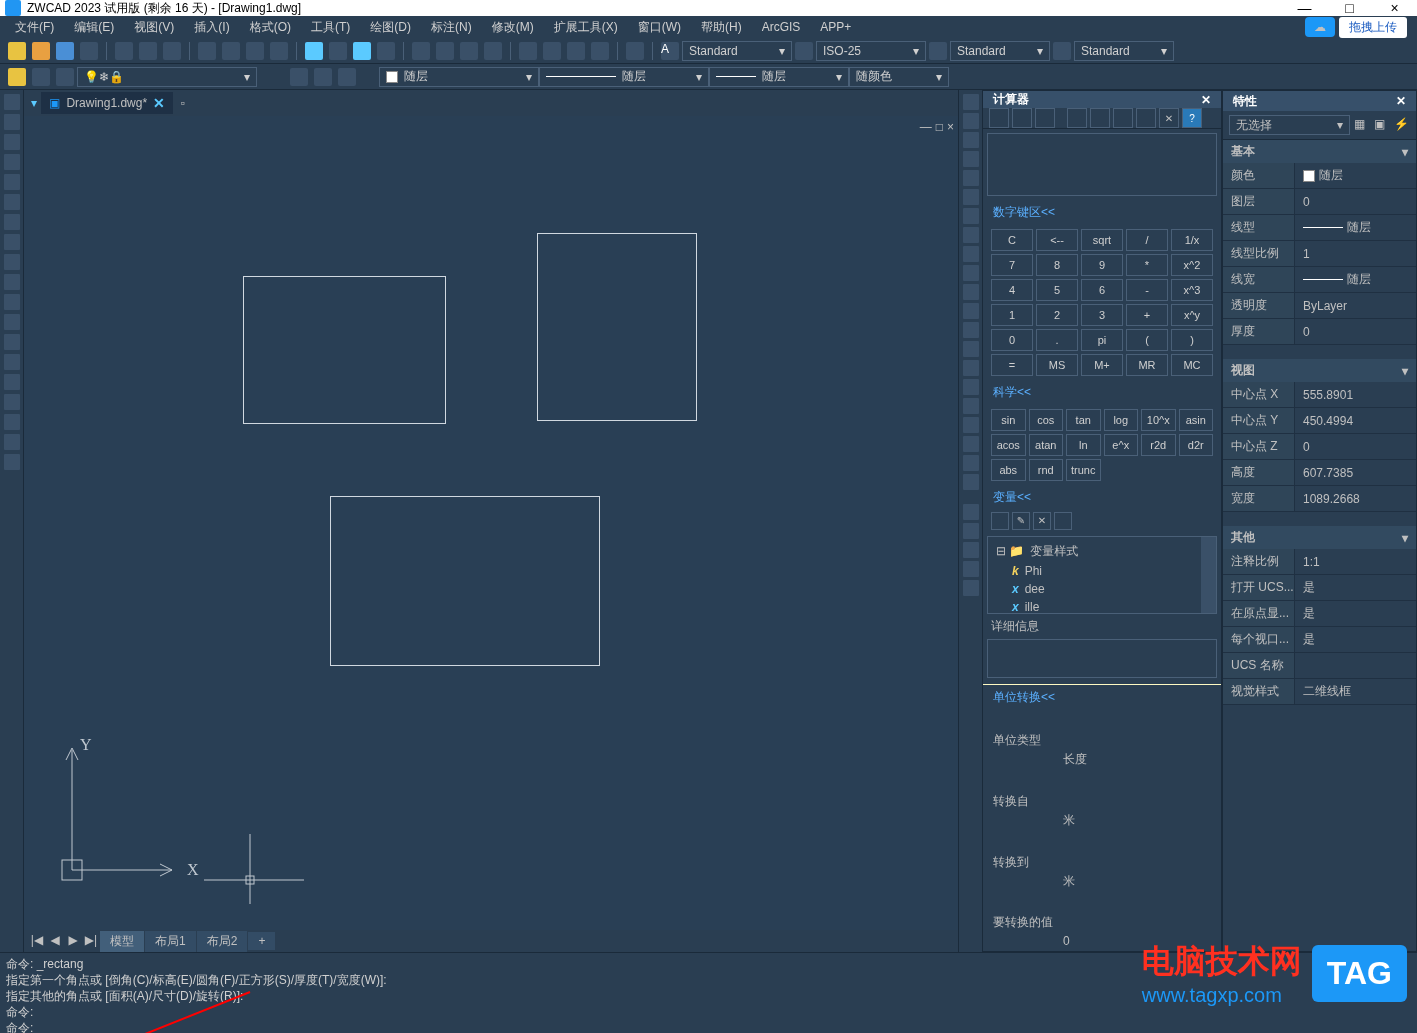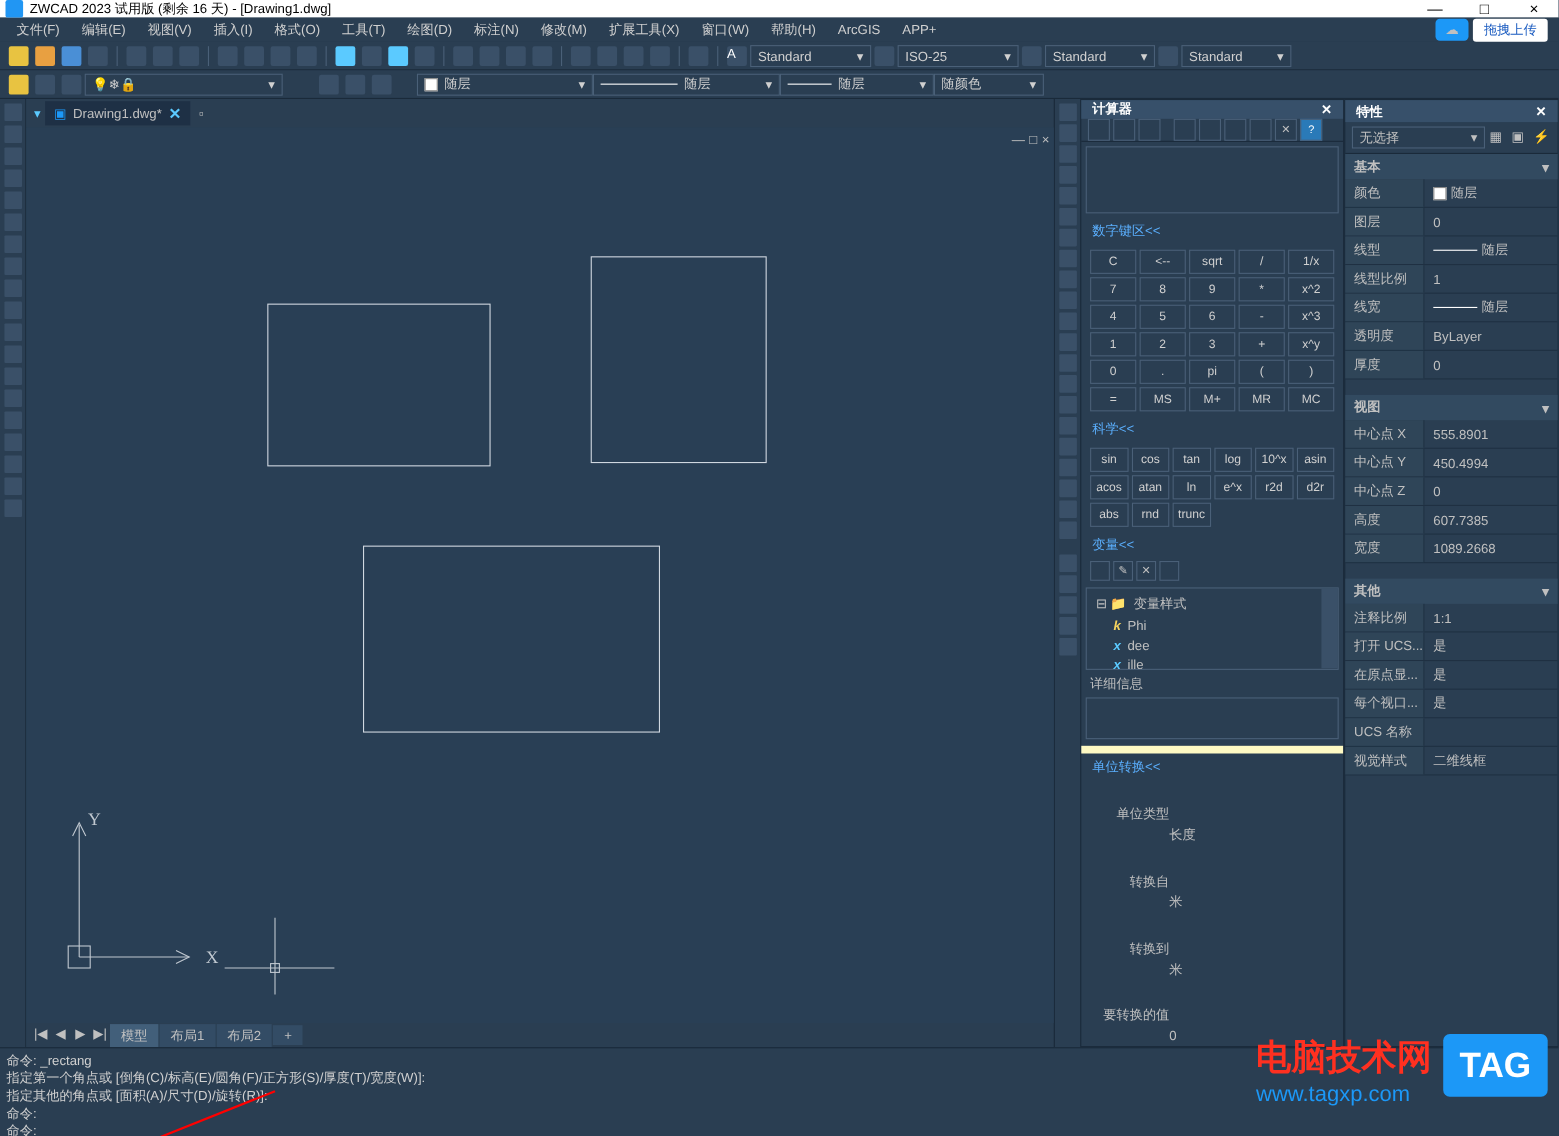--- a/index.html
+++ b/index.html
@@ -63,44 +63,44 @@
 .calc-btn { height: 22px; border: 1px solid #4a6078; background: #2a3e52; display: flex; align-items: center; justify-content: center; color: #d0d0d0; font-size: 11px; }
 .sci-grid { display: grid; grid-template-columns: repeat(6, 1fr); gap: 3px; padding: 4px 8px; }
 .var-toolbar { display: flex; gap: 3px; padding: 2px 8px; }
 .var-tree { height: 120px; margin: 4px 4px 0 4px; border: 1px solid #4a6078; padding: 4px; overflow-y: auto; position: relative; }
 .var-tree-row { padding: 2px 0 2px 20px; display: flex; align-items: center; gap: 6px; }
 .var-tree-root { padding-left: 4px; }
 .var-x { color: #5bcaff; font-style: italic; font-weight: bold; }
 .var-k { color: #f4d35e; font-weight: bold; font-style: italic; }
 .detail-label { padding: 4px 8px; }
 .detail-box { height: 62px; margin: 0 4px 6px 4px; border: 1px solid #4a6078; }
-.unit-section { border-top: 7px solid #fef9c3; }
+.unit-section { border-top: 1px solid #fef9c3; }
 .unit-row { display: flex; padding: 3px 10px; align-items: center; }
-.unit-label { width: 70px; text-align: right; }
+.unit-label { width: 70px; }
 .unit-value { flex: 1; margin-top: 38px; }
 .scrollbar-v { position: absolute; right: 0; top: 0; bottom: 0; width: 15px; background: #3a5068; }
 
 
 .props-panel { width: 195px; background: #2a3e52; border: 1px solid #1a2a3a; display: flex; flex-direction: column; }
 .props-selector { display: flex; padding: 4px 6px; gap: 4px; align-items: center; border-bottom: 1px solid #1a2a3a; }
 .props-dd { flex: 1; height: 20px; border: 1px solid #4a6078; display: flex; align-items: center; padding: 0 6px; }
 .props-dd .dd-arrow { margin-left: auto; }
 .props-ic { width: 16px; height: 16px; }
 .prop-section { background: #324a60; padding: 3px 8px; display: flex; align-items: center; font-weight: bold; }
 .prop-section .collapse-arrow { margin-left: auto; }
 .prop-row { display: flex; border-bottom: 1px solid #1f3042; }
 .prop-label { width: 72px; padding: 4px 8px; background: #2f4558; border-right: 1px solid #1f3042; white-space: nowrap; }
 .prop-value { flex: 1; padding: 4px 8px; display: flex; align-items: center; gap: 4px; overflow: hidden; white-space: nowrap; }
 
 
 .command-area { height: 100px; background: #2a3e52; border-top: 1px solid #1a2a3a; position: relative; padding: 3px 6px; font-family: "SimSun", monospace; font-size: 12px; color: #d0d0d0; line-height: 16px; }
 .arrow-svg { position: absolute; }
 
 
-.watermark { position: absolute; right: 10px; bottom: 26px; display: flex; align-items: flex-start; gap: 10px; pointer-events: none; }
+.watermark { position: absolute; right: 10px; bottom: 26px; display: flex; align-items: center; gap: 10px; pointer-events: none; }
 .wm-text1 { color: #ff3020; font-size: 32px; font-weight: bold; }
 .wm-text2 { color: #1c98f7; font-size: 20px; }
 .wm-tag { background: #1c98f7; color: #fff; padding: 10px 15px; font-size: 32px; font-weight: bold; border-radius: 6px; }
 
 svg { display: block; }
 </style>
 </head>
 <body>
 
 <div class="title-bar">

